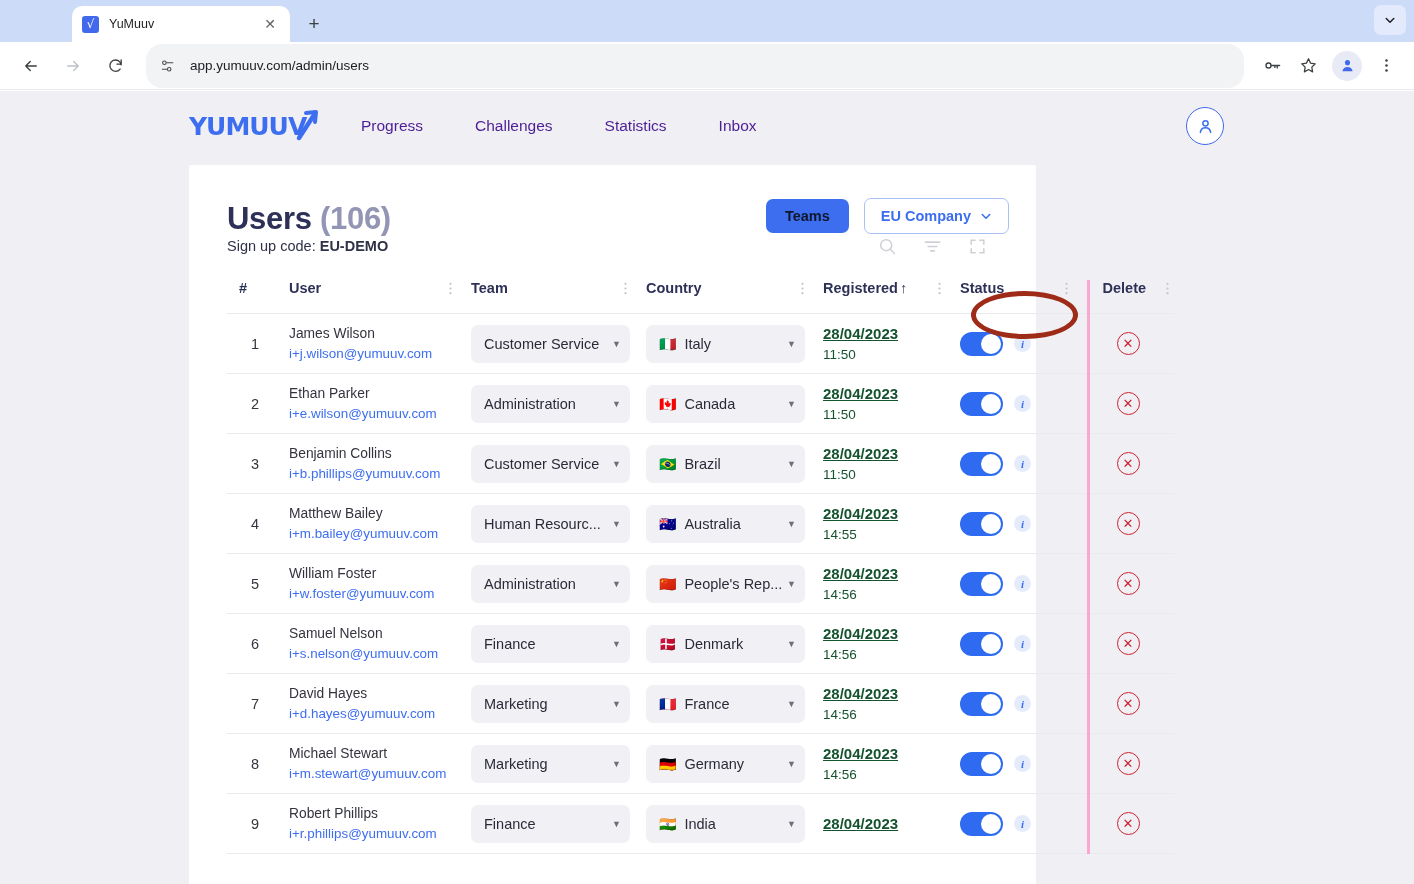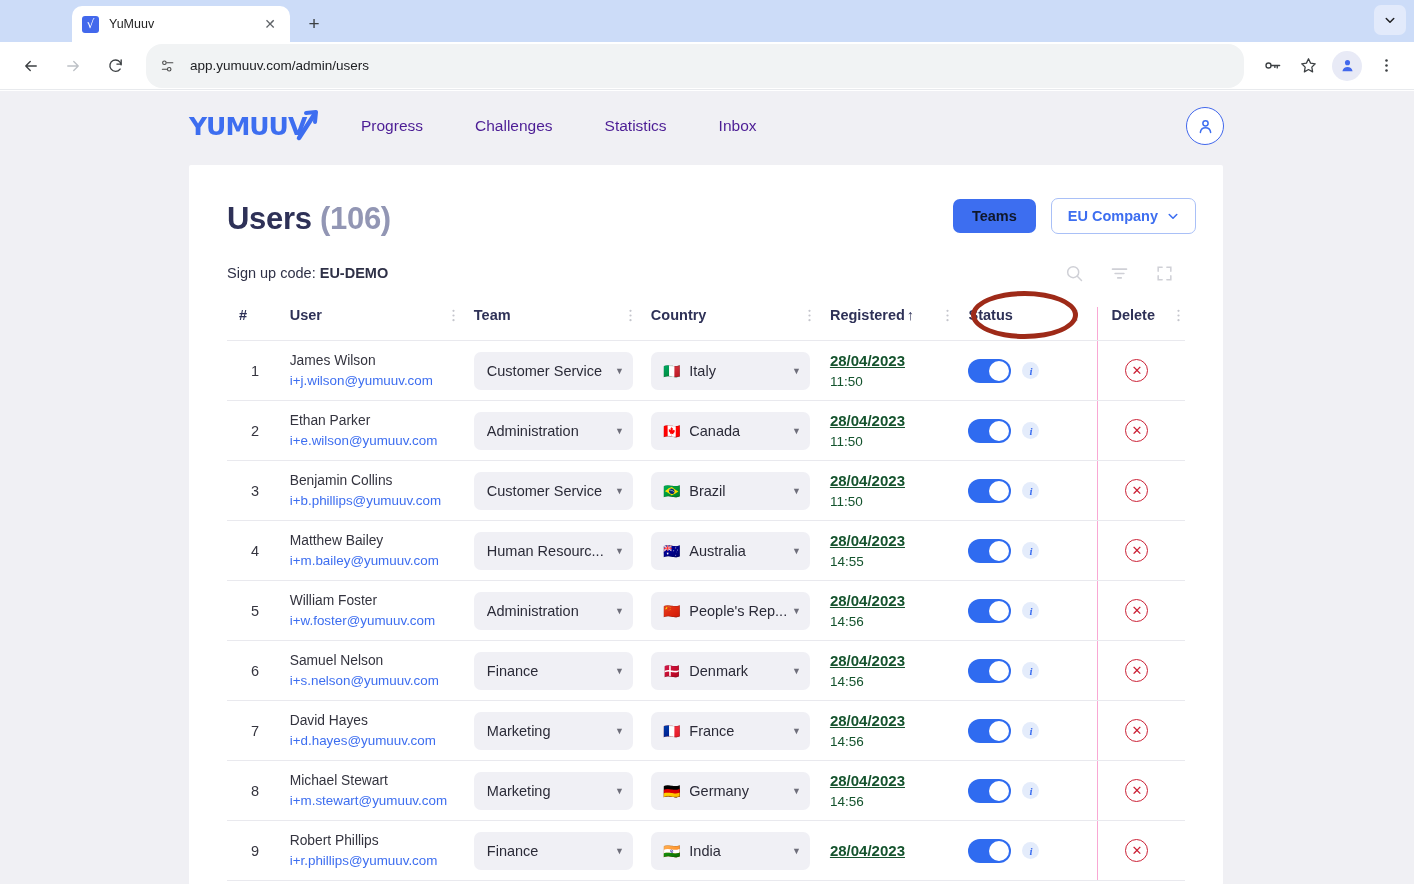--- a/index.html
+++ b/index.html
@@ -113,21 +113,21 @@
   }
   .avatar-btn {
     width: 38px; height: 38px; border-radius: 50%;
     border: 1.6px solid #4268ec; background: #fff;
     display: flex; align-items: center; justify-content: center;
     flex: 0 0 auto;
   }
 
   .card {
     position: absolute; left: 189px; top: 74px;
-    width: 1034px; min-height: 720px;
+    width: 847px; min-height: 720px;
     background: #ffffff;
     border-radius: 2px;
   }
 
   .card-top {
     padding: 38px 38px 0 38px;
     position: relative;
   }
   .title-row { display: flex; align-items: flex-start; }
   .page-title {
@@ -158,21 +158,21 @@
   .annot-ellipse {
     position: absolute; left: 971px; top: 200px;
     width: 107px; height: 48px;
     border: 5px solid #9e2a18;
     border-radius: 50%;
     z-index: 2; pointer-events: none;
   }
 
   .subrow {
     display: flex; align-items: center; justify-content: space-between;
-    margin-top: 27px; padding-right: 9px;
+    padding-right: 9px;
   }
   .signupcode { font-size: 14.5px; color: #2f3147; }
   .signupcode b { font-weight: 700; }
   .tool-icons { display: flex; align-items: center; gap: 21px; }
   .tool-icon { color: #cfd0d6; display: flex; align-items: center; justify-content: center; width: 24px; height: 24px; }
 
   
   table { width: 100%; border-collapse: collapse; margin-top: 22px; table-layout: fixed; }
   thead th {
     text-align: left; font-size: 14.5px; font-weight: 700; color: #2e3157;
@@ -181,21 +181,21 @@
   }
   .th-inner { display: flex; align-items: center; }
   .th-menu { margin-left: auto; margin-right: 14px; color: #c5c6cd; line-height: 0; }
   .col-num   { width: 62px; padding-left: 12px !important;}
   .col-user  { width: 182px; }
   .col-team  { width: 175px; }
   .col-country { width: 177px; }
   .col-reg   { width: 137px; }
   .col-status{ width: 128px; }
   .col-del   { width: 86px; }
-  th.col-del, td.col-del { border-left: 1px solid #f9a8d4; padding-left: 13px; }
+  th.col-del, td.col-del { border-left: 3px solid #f9a8d4; padding-left: 13px; }
 
   tbody td {
     border-bottom: 1px solid #e9e9ee;
     height: 60px; font-size: 14px; color: #2b2b38;
     vertical-align: middle;
   }
   .rownum { font-size: 14.5px; color: #35353f; padding-left: 12px; }
   .uname { font-size: 13.8px; color: #34343f; line-height: 1.42; }
   .uemail { font-size: 13.4px; color: #3d6ef0; line-height: 1.42; }
 

